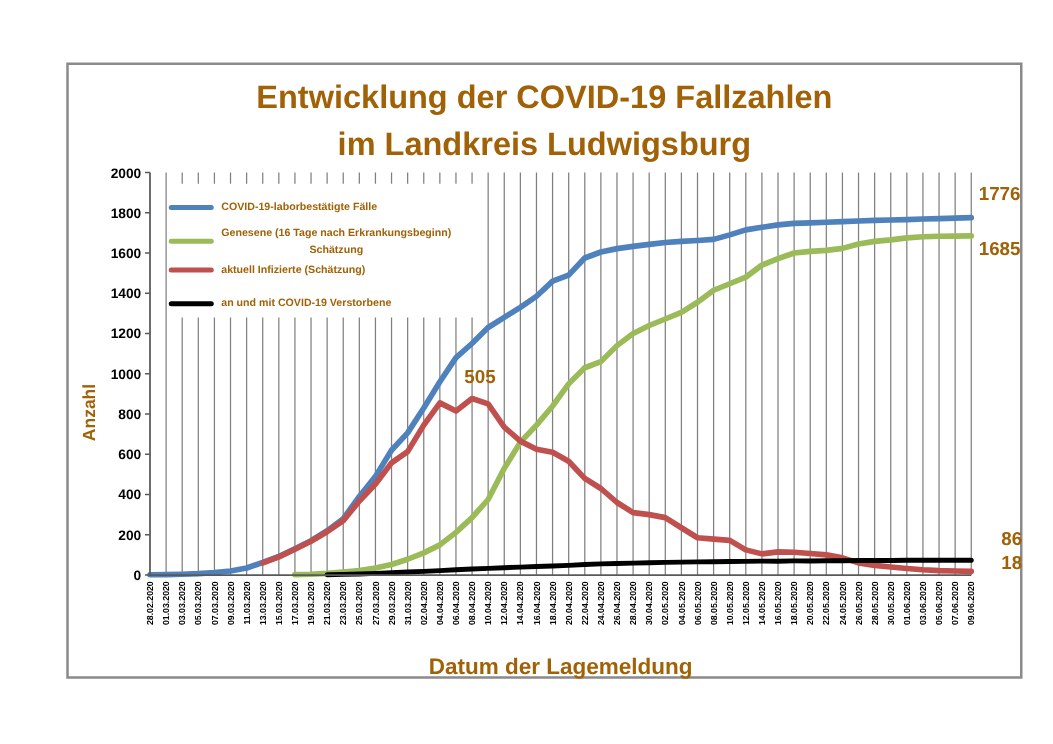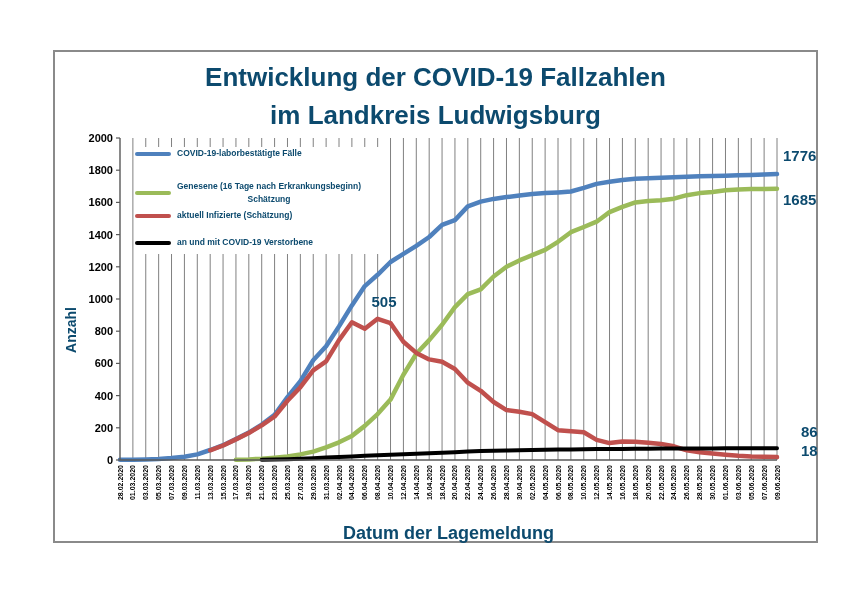--- a/index.html
+++ b/index.html
@@ -1,17 +1,17 @@
 <!DOCTYPE html>
 <html><head>
 <meta charset="utf-8">
 <style>
   html,body{margin:0;padding:0;background:#ffffff;}
   .page{position:relative;width:842px;height:595px;background:#ffffff;overflow:hidden;
-        font-family:"Liberation Sans",sans-serif;color:#0c4a6e;}
+        font-family:"Liberation Sans",sans-serif;color:#a16207;}
   .chart-frame{position:absolute;left:53px;top:50px;width:761px;height:489px;
                border:2px solid #8a8a8a;background:#ffffff;}
   .title-block{position:absolute;left:0;top:6px;width:761px;text-align:center;}
   .title-line{font-size:26px;font-weight:bold;line-height:38px;letter-spacing:0px;}
   #plot{position:absolute;left:0;top:0;width:761px;height:489px;}
   #plot text{font-family:"Liberation Sans",sans-serif;fill:#000;}
   .ytick-label{font-size:11px;font-weight:bold;}
   .xtick-label{font-size:7px;font-weight:bold;}
   .legend{position:absolute;left:80px;top:95px;width:245px;height:107px;}
   .legend-row{position:absolute;left:0;display:flex;align-items:center;}
@@ -168,21 +168,21 @@
           <text x="660.0882352941177" y="413" text-anchor="end" class="xtick-label" transform="rotate(-90 660.0882352941177 413)">30.05.2020</text>
           <text x="672.9705882352941" y="413" text-anchor="end" class="xtick-label" transform="rotate(-90 672.9705882352941 413)">01.06.2020</text>
           <text x="685.8529411764706" y="413" text-anchor="end" class="xtick-label" transform="rotate(-90 685.8529411764706 413)">03.06.2020</text>
           <text x="698.7352941176471" y="413" text-anchor="end" class="xtick-label" transform="rotate(-90 698.7352941176471 413)">05.06.2020</text>
           <text x="711.6176470588235" y="413" text-anchor="end" class="xtick-label" transform="rotate(-90 711.6176470588235 413)">07.06.2020</text>
           <text x="724.5" y="413" text-anchor="end" class="xtick-label" transform="rotate(-90 724.5 413)">09.06.2020</text>
         </g>
       </svg>
 
     <div class="legend" id="legend">
-        <div class="legend-row" style="top: 0px;">
+        <div class="legend-row" style="top: 12px;">
           <span class="legend-swatch" style="background: rgb(79, 129, 189);"></span>
           <span class="legend-text">COVID-19-laborbestätigte Fälle</span>
         </div>
         <div class="legend-row" style="top: 33px; text-align: center;">
           <span class="legend-swatch" style="background: rgb(155, 187, 89);"></span>
           <span class="legend-text">Genesene (16 Tage nach Erkrankungsbeginn)<br>Schätzung</span>
         </div>
         <div class="legend-row" style="top: 62px;">
           <span class="legend-swatch" style="background: rgb(192, 80, 77);"></span>
           <span class="legend-text">aktuell Infizierte (Schätzung)</span>

